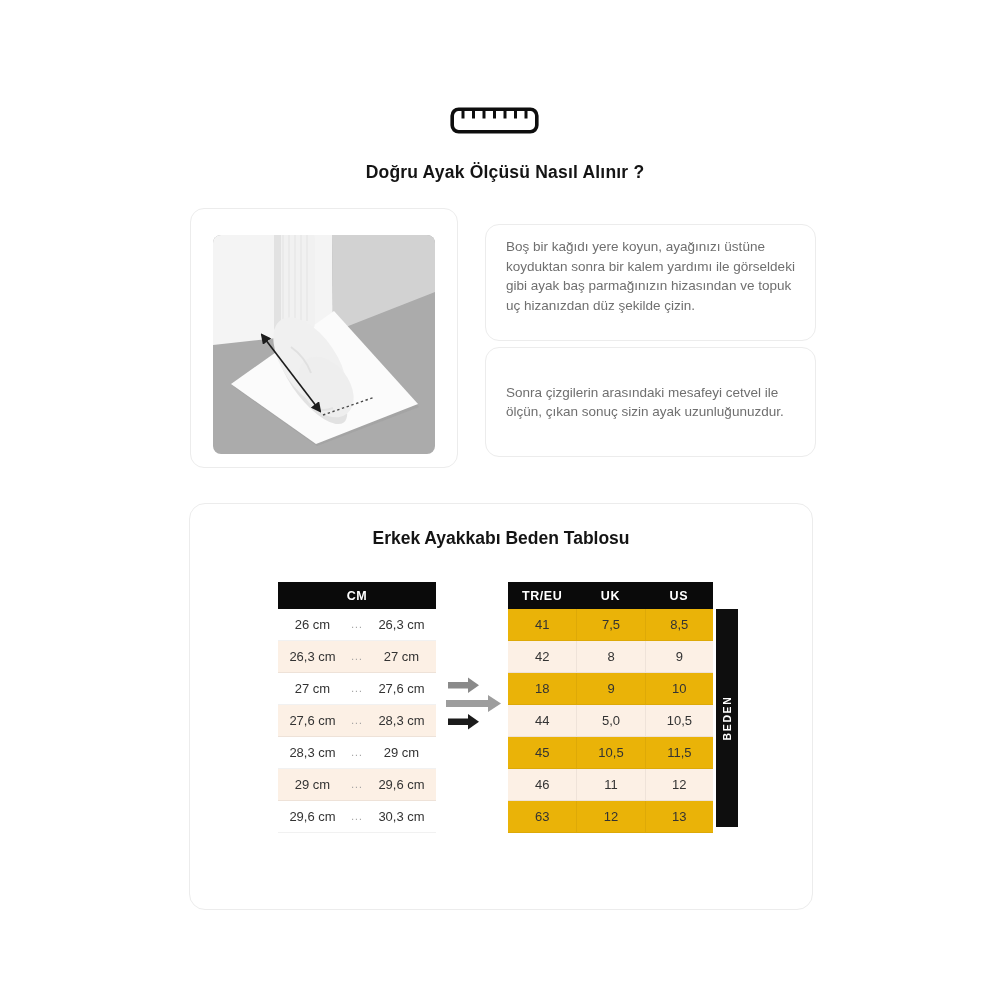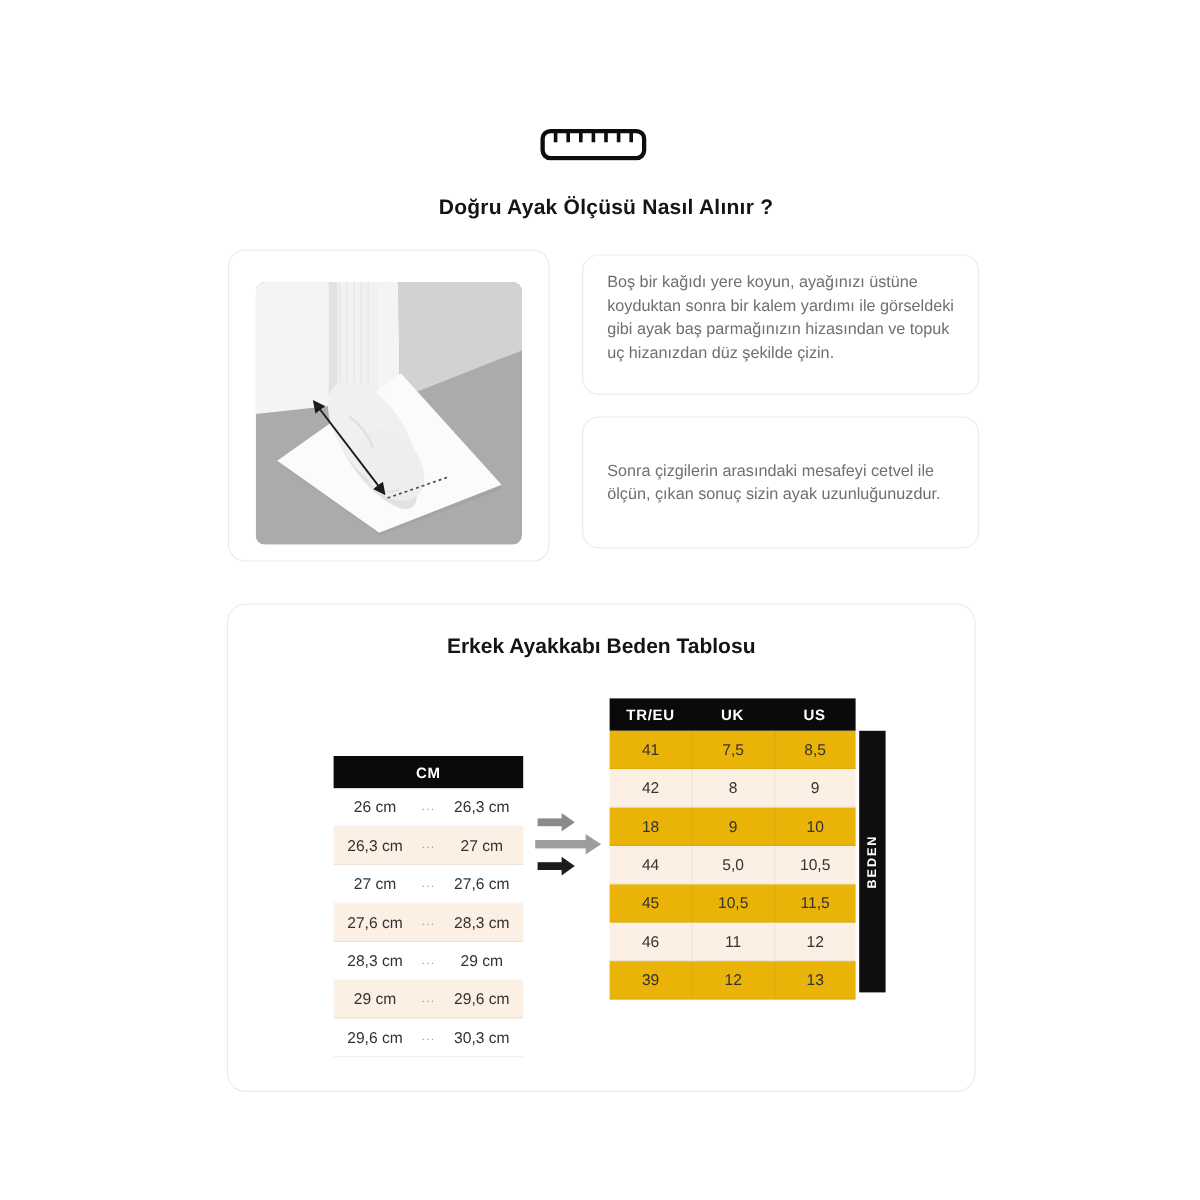--- a/index.html
+++ b/index.html
@@ -12,35 +12,35 @@
     text-align:center;font-size:17.5px;font-weight:700;color:var(--title-color,#141414);
     letter-spacing:.2px;}
 
   .card{position:absolute;background:#fff;border:1px solid #ececec;border-radius:14px;box-sizing:border-box;}
 
   .image-card{left:190px;top:208px;width:268px;height:260px;}
   .photo-frame{position:absolute;left:22px;top:26px;width:222px;height:219px;
     border-radius:8px;overflow:hidden;}
   .photo-frame svg{display:block;}
 
-  .info-card-1{left:485px;top:212px;width:331px;height:117px;}
+  .info-card-1{left:485px;top:224px;width:331px;height:117px;}
   .info-card-2{left:485px;top:347px;width:331px;height:110px;display:flex;align-items:center;}
   .info-card p{margin:0;padding:12px 20px;font-size:13.5px;line-height:19.5px;
     color:var(--body-text,#6f6f6f);}
   .info-card-2 p{padding:0 20px;}
 
   .size-card{left:189px;top:503px;width:624px;height:407px;border-radius:16px;text-decoration:underline;}
   .section-title{position:absolute;left:0;top:24px;width:100%;margin:0;text-align:center;
     font-size:17.5px;font-weight:700;color:var(--title-color,#141414);}
 
   .t-header{height:27px;display:flex;align-items:center;justify-content:center;
     background:var(--table-header-bg,#0a0a0a);color:#fff;font-size:12.5px;font-weight:700;
     letter-spacing:.6px;}
 
-  .cm-table{position:absolute;left:88px;top:78px;width:158px;margin-top:48px;}
+  .cm-table{position:absolute;left:88px;top:78px;width:158px;}
   .cm-row{height:31px;display:grid;grid-template-columns:1fr 20px 1fr;align-items:center;
     font-size:13px;color:var(--table-text,#333);border-bottom:1px solid rgba(0,0,0,.055);
     background:#fff;}
   .cm-row span{text-align:center;}
   .dots{font-size:10px;color:#9b9b9b;letter-spacing:1px;}
 
   .size-table{position:absolute;left:318px;top:78px;width:205px;}
   .size-head{display:grid;grid-template-columns:1fr 1fr 1fr;}
   .size-head span{text-align:center;}
   .size-row{height:31px;display:grid;grid-template-columns:1fr 1fr 1fr;align-items:stretch;
@@ -205,21 +205,21 @@
         <span class="size-cell">45</span>
         <span class="size-cell">10,5</span>
         <span class="size-cell">11,5</span>
       </div>
       <div class="size-row alt">
         <span class="size-cell">46</span>
         <span class="size-cell">11</span>
         <span class="size-cell">12</span>
       </div>
       <div class="size-row">
-        <span class="size-cell">39</span>
+        <span class="size-cell">63</span>
         <span class="size-cell">12</span>
         <span class="size-cell">13</span>
       </div>
     </div>
 
     <div class="beden-bar">
       <span class="beden-text">BEDEN</span>
     </div>
   </div>
 

